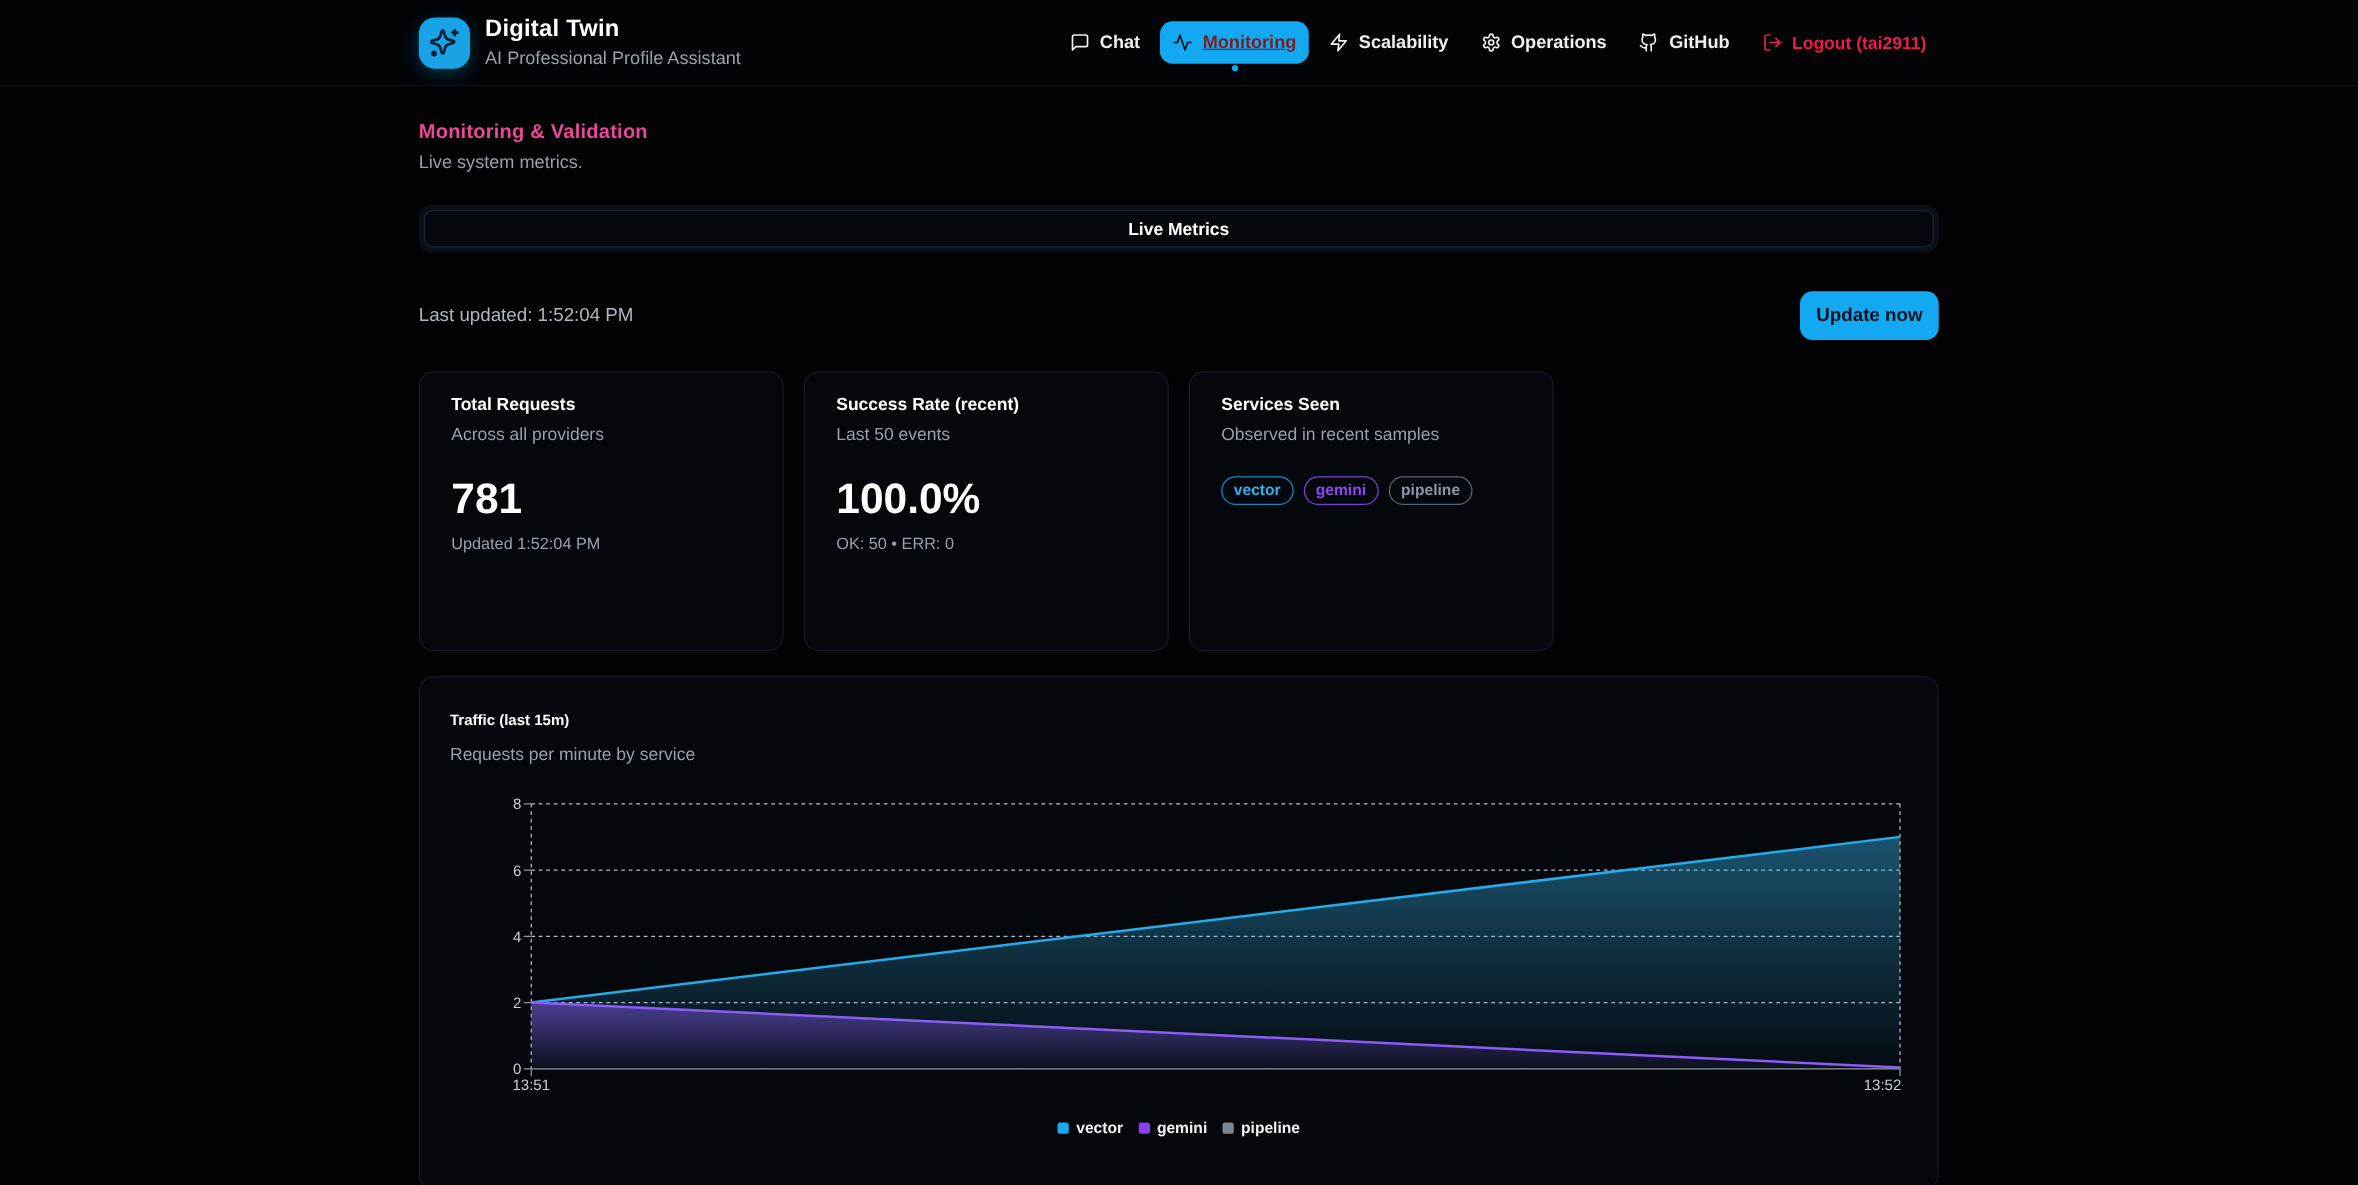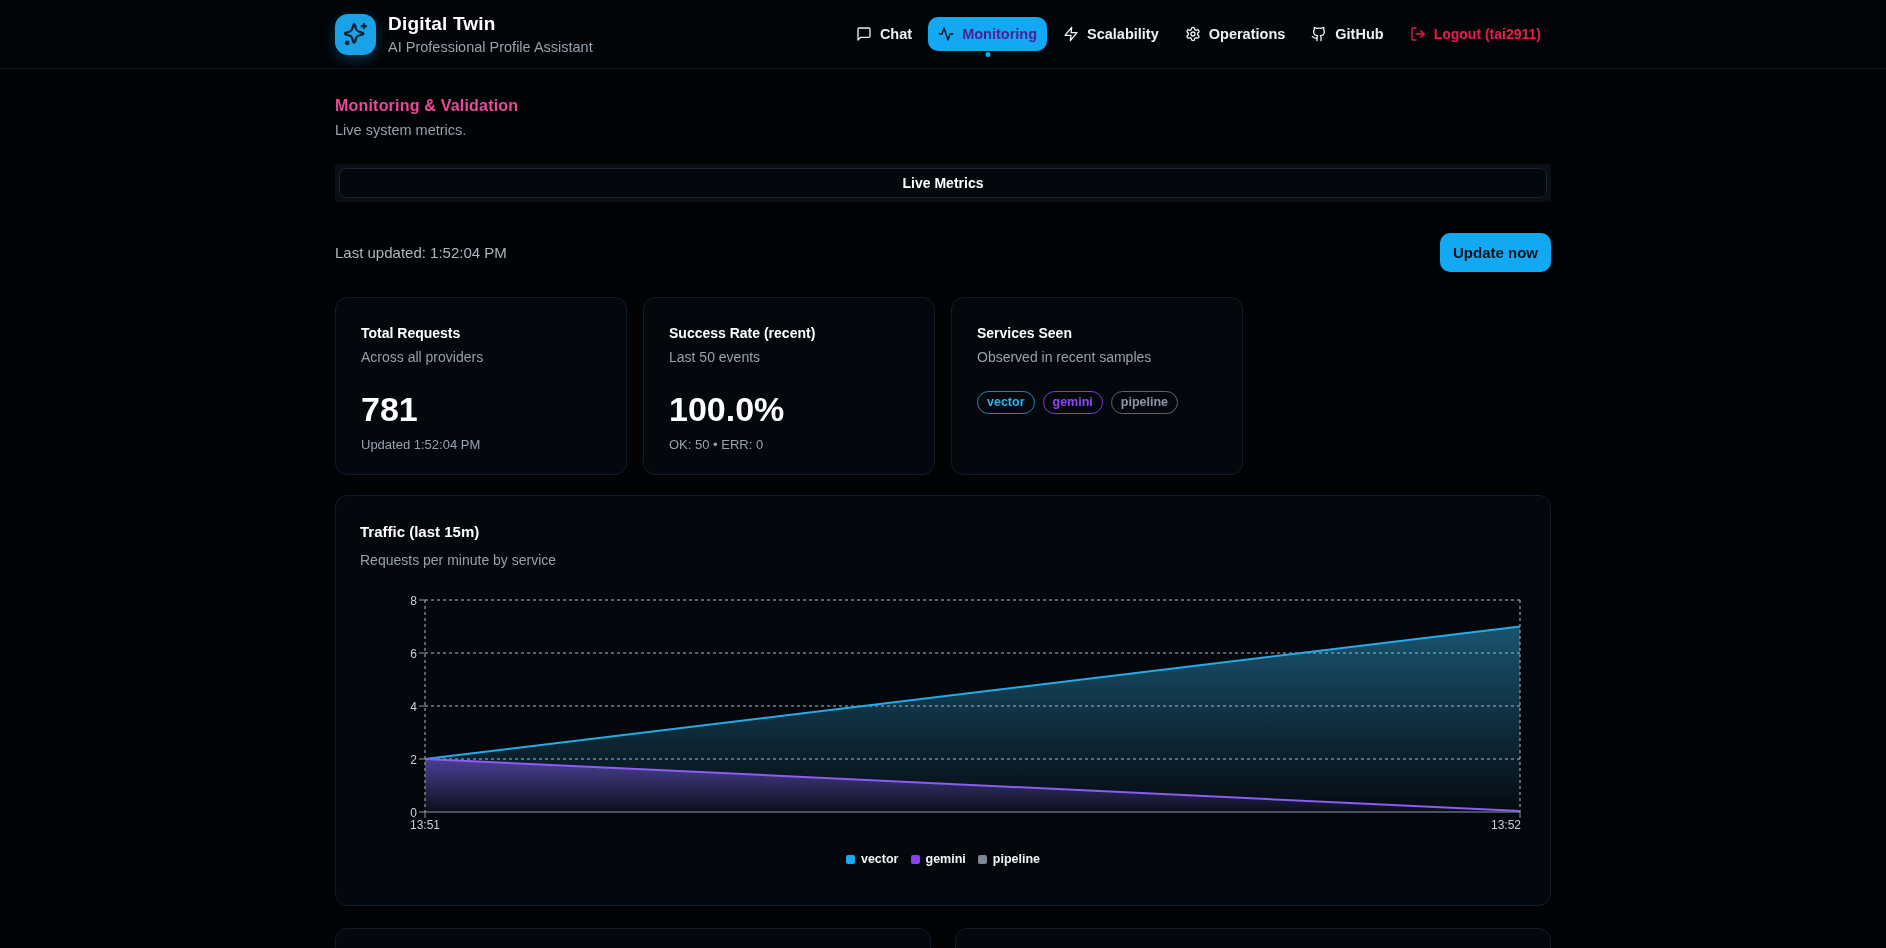--- a/index.html
+++ b/index.html
@@ -12,51 +12,51 @@
   .brand { display:flex; align-items:center; gap:12px; }
   .logo { width:41px; height:41px; border-radius:13px; background:#19a2e6;
     display:flex; align-items:center; justify-content:center;
     box-shadow:0 4px 14px rgba(25,162,230,.3); }
   .btitle { font-size:19px; font-weight:bold; color:#fff; letter-spacing:.2px; }
   .bsub { font-size:14.5px; color:#98a2ad; margin-top:4px; }
   nav { display:flex; align-items:center; gap:6px; }
   .nitem { display:flex; align-items:center; gap:8px; padding:9px 10px; border-radius:10px;
     font-size:14.5px; font-weight:bold; color:#eef1f4; position:relative; }
   .nitem svg { flex:0 0 auto; }
-  .nactive { background:#12a9f2; color:#4c1d95; }
+  .nactive { background:#12a9f2; color:#7f1d1d;text-decoration:underline; }
   .nactive:after { content:""; position:absolute; left:50%; bottom:-6px; width:5px; height:5px;
     border-radius:50%; background:#12a9f2; transform:translateX(-50%); }
   .nlogout { color:#eb1b4e; font-weight:bold; font-size:14px; }
   
   h1 { font-size:16px; font-weight:bold; color:#ec4899; margin-top:28px; letter-spacing:.2px; }
   .subtle { color:#97a1ae; }
   .pagesub { font-size:14.5px; margin-top:7px; }
-  .tabbar { margin-top:26px; background:#0a0f16; border-radius:0; padding:4px; height:38px; }
+  .tabbar { margin-top:26px; background:#0a0f16; border-radius:10px; padding:4px; height:38px; }
   .tab { height:30px; background:#04070c; border:1px solid #182534; border-radius:7px;
     display:flex; align-items:center; justify-content:center; font-size:14px; font-weight:bold; color:#fff; }
   .updrow { display:flex; align-items:center; justify-content:space-between; margin-top:31px; }
   .updtext { font-size:15px; color:#aeb6c0; }
   .btn { background:#12a9f2; color:#04121d; font-size:15px; font-weight:bold;
     padding:11px 13px; border-radius:10px; font-family:inherit; border:none; }
   
   .grid4 { display:grid; grid-template-columns:repeat(4,1fr); gap:16px; margin-top:25px; }
   .card { background:#04070c; border:1px solid #101c2a; border-radius:12px; }
-  .stat { padding:27px 25px; height:178px; }
+  .stat { padding:17px 25px; height:224px; }
   .stitle { font-size:14px; font-weight:bold; color:#fff; }
   .sdesc { font-size:14px; color:#97a1ae; margin-top:8px; white-space:nowrap; }
   .sval { font-size:34px; font-weight:bold; color:#fff; margin-top:25px; }
   .ssub { font-size:13px; color:#97a1ae; margin-top:8px; }
   .pills { display:flex; gap:8px; margin-top:26px; }
   .pill { font-size:12.5px; font-weight:bold; border-radius:999px; padding:3px 9px 4px; }
   .p-cyan { color:#2eb2ea; border:1px solid #1e87b5; }
   .p-purple { color:#8e49f1; border:1px solid #7a3fd4; }
   .p-gray { color:#8d97a5; border:1px solid #5a6573; }
   
   .traffic { margin-top:20px; height:411px; padding:27px 24px 0; }
-  .ttitle { font-size:15px; font-weight:bold; color:#fff; }
+  .ttitle { font-size:12px; font-weight:bold; color:#fff; }
   .tsub { font-size:14px; color:#97a1ae; margin-top:12px; }
   .legend { display:flex; justify-content:center; gap:12px; margin-top:13px; }
   .litem { display:flex; align-items:center; gap:6px; font-size:12.5px; font-weight:bold; color:#f2f4f6; }
   .sq { width:9px; height:9px; border-radius:2px; display:inline-block; }
   
   .grid2 { display:grid; grid-template-columns:1fr 1fr; gap:24px; margin-top:22px; }
   .bcard { height:120px; }
 </style>
 </head>
 <body>

